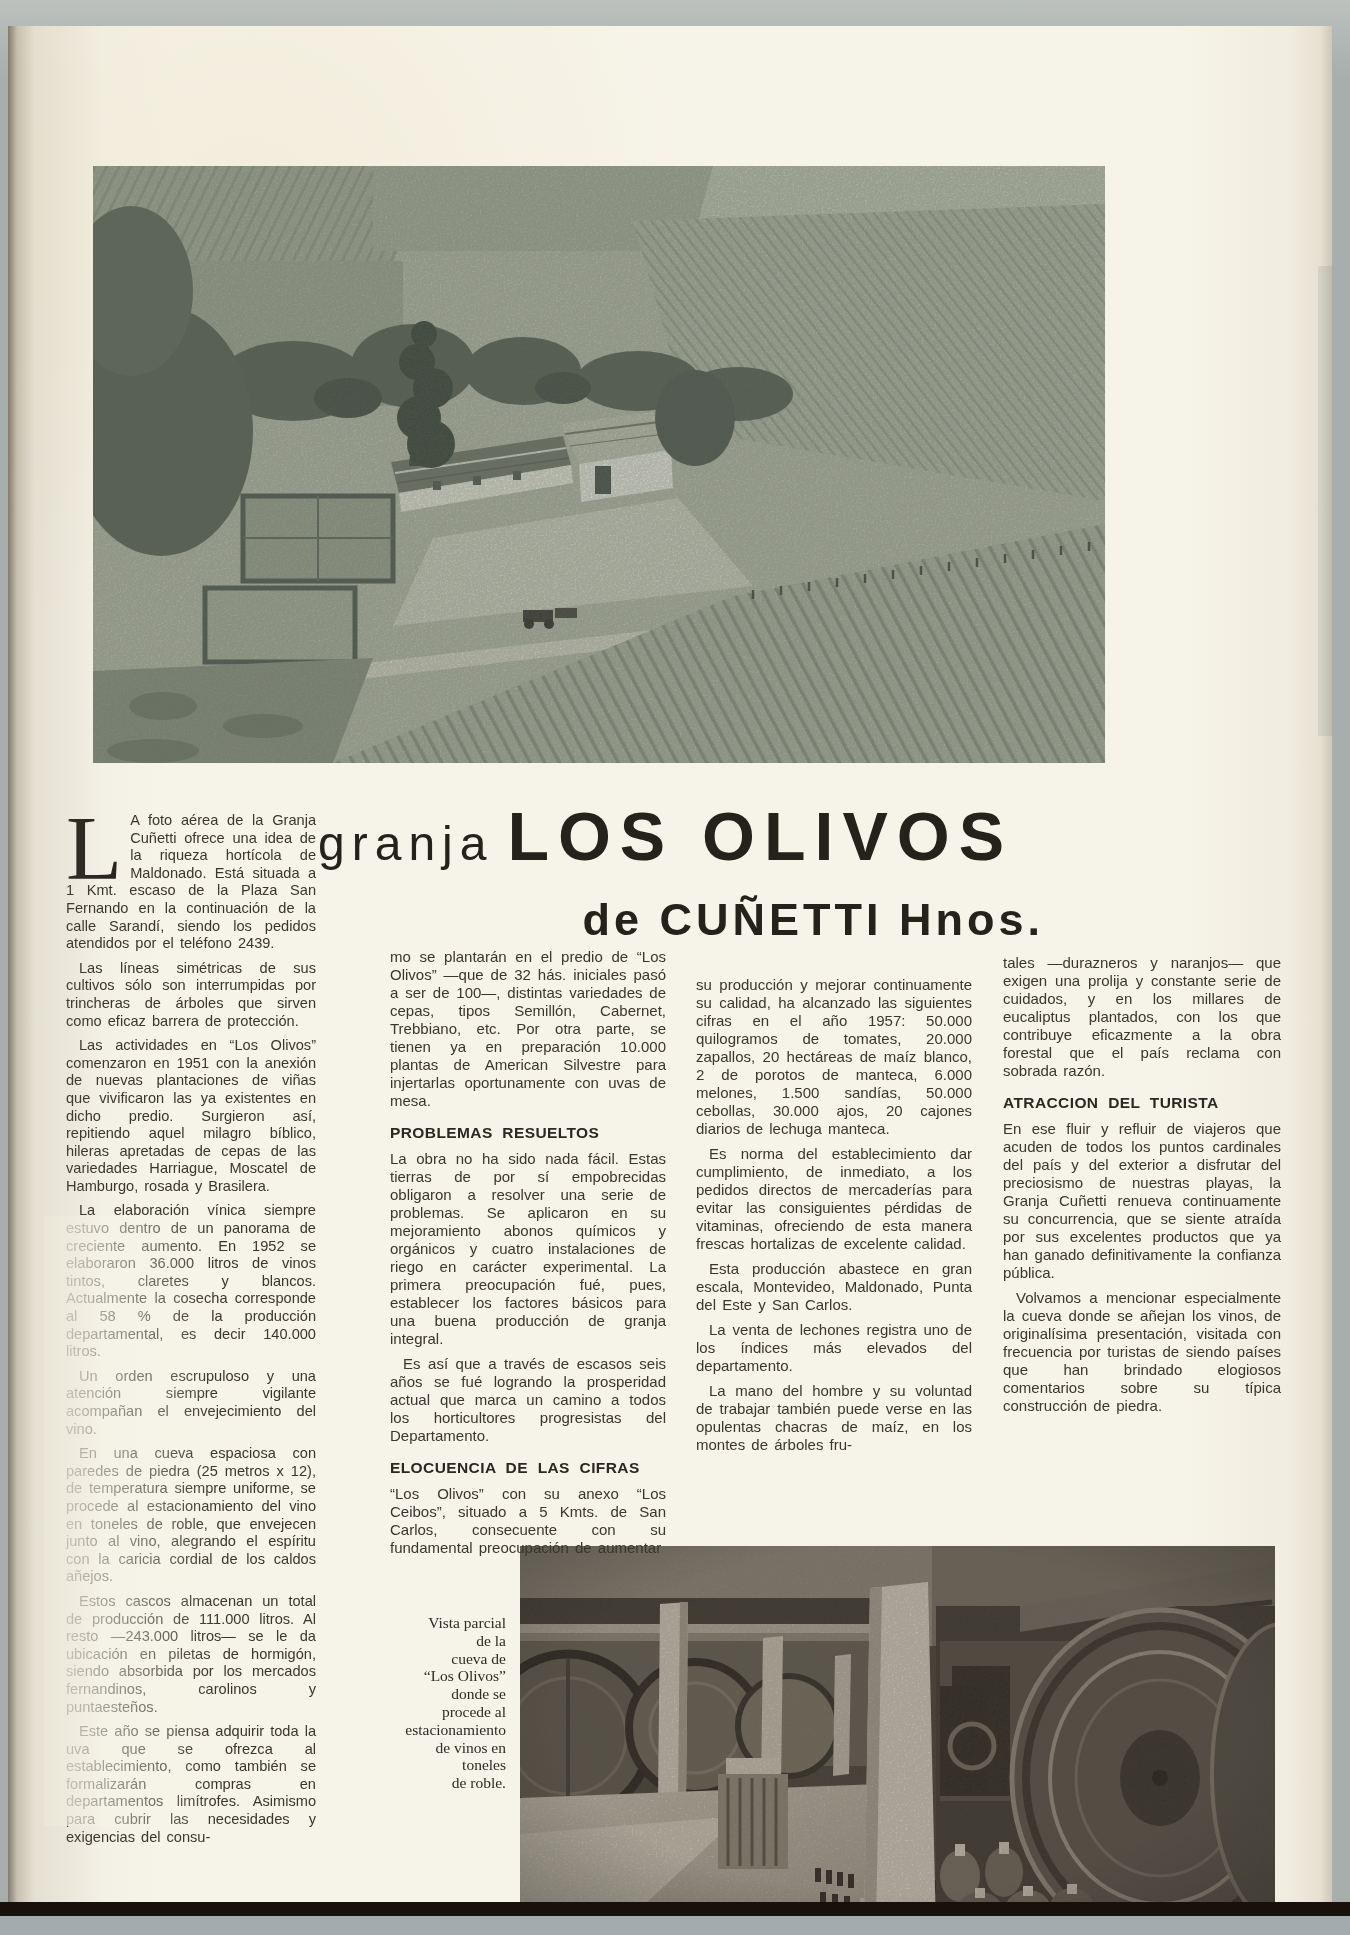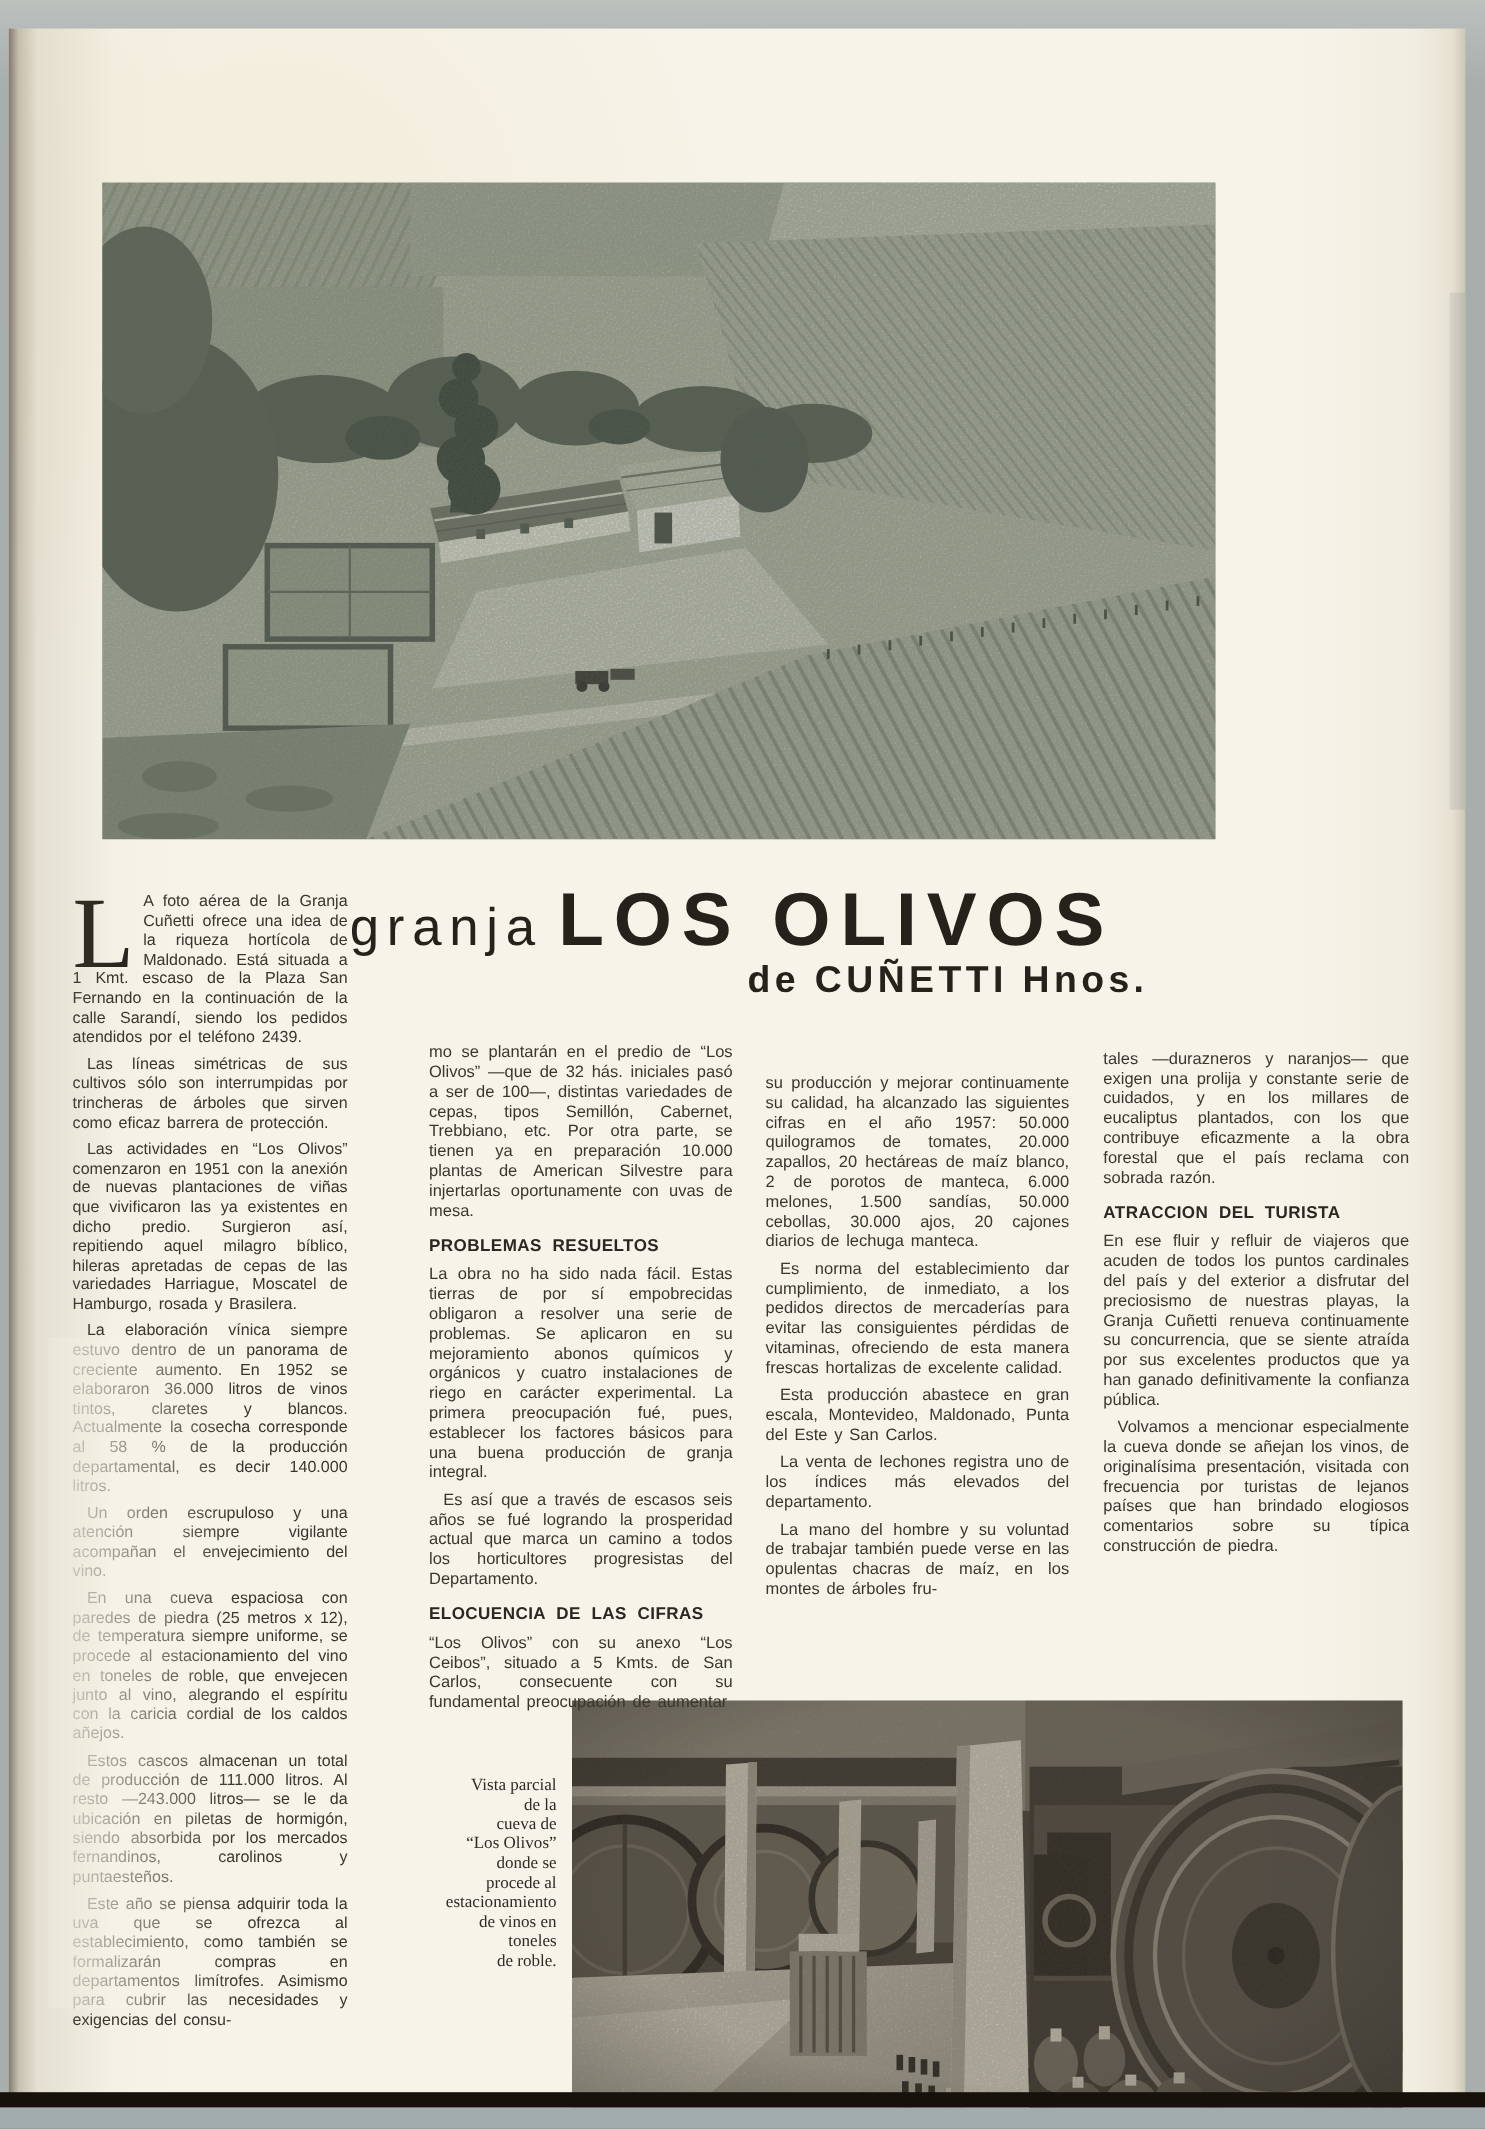--- a/index.html
+++ b/index.html
@@ -37,22 +37,22 @@
   #aerial{left:85px;top:140px;width:1012px;height:597px;}
   #cellar{left:512px;top:1520px;width:755px;height:386px;z-index:3;}
   .photo svg{display:block;width:100%;height:100%;}
 
   
   .titleblock{position:absolute;left:310px;top:776px;width:726px;z-index:4;}
   .titleline{white-space:nowrap;color:#25221c;line-height:1;}
   .t-prefix{font-size:48px;font-weight:400;letter-spacing:7px;}
   .t-main{font-size:68px;font-weight:700;letter-spacing:9px;margin-left:14px;}
   .subtitle{
-    text-align:right;color:#25221c;font-weight:700;font-size:34px;
-    letter-spacing:4px;margin-top:4px;line-height:1;
+    text-align:right;color:#25221c;font-weight:700;font-size:45px;
+    letter-spacing:4px;margin-top:27px;line-height:1;
   }
 
   
   .col{position:absolute;text-align:justify;z-index:4;color:#3a362e;}
   .col p{margin:0 0 7px 0;text-indent:13px;word-spacing:2px;}
   .col p.noind{text-indent:0;}
   #col1{left:58px;top:786px;width:250px;font-size:14.6px;line-height:17.6px;}
   #col2{left:382px;top:922px;width:276px;font-size:15px;line-height:18px;}
   #col3{left:688px;top:922px;width:276px;font-size:15px;line-height:18px;margin-top:28px;}
   #col4{left:995px;top:928px;width:278px;font-size:15px;line-height:18px;}
@@ -218,21 +218,21 @@
       <p>Es norma del establecimiento dar cumplimiento, de inmediato, a los pedidos directos de mercaderías para evitar las consiguientes pérdidas de vitaminas, ofreciendo de esta manera frescas hortalizas de excelente calidad.</p>
       <p>Esta producción abastece en gran escala, Montevideo, Maldonado, Punta del Este y San Carlos.</p>
       <p>La venta de lechones registra uno de los índices más elevados del departamento.</p>
       <p>La mano del hombre y su voluntad de trabajar también puede verse en las opulentas chacras de maíz, en los montes de árboles fru-</p>
     </div>
 
     <div class="col" id="col4">
       <p class="noind">tales —durazneros y naranjos— que exigen una prolija y constante serie de cuidados, y en los millares de eucaliptus plantados, con los que contribuye eficazmente a la obra forestal que el país reclama con sobrada razón.</p>
       <h3>ATRACCION DEL TURISTA</h3>
       <p class="noind">En ese fluir y refluir de viajeros que acuden de todos los puntos cardinales del país y del exterior a disfrutar del preciosismo de nuestras playas, la Granja Cuñetti renueva continuamente su concurrencia, que se siente atraída por sus excelentes productos que ya han ganado definitivamente la confianza pública.</p>
-      <p>Volvamos a mencionar especialmente la cueva donde se añejan los vinos, de originalísima presentación, visitada con frecuencia por turistas de lejanos países que han brindado elogiosos comentarios sobre su típica construcción de piedra.</p>
+      <p>Volvamos a mencionar especialmente la cueva donde se añejan los vinos, de originalísima presentación, visitada con frecuencia por turistas de siendo países que han brindado elogiosos comentarios sobre su típica construcción de piedra.</p>
     </div>
 
     <div class="caption">
       <div>Vista parcial</div>
       <div>de la</div>
       <div>cueva de</div>
       <div>“Los Olivos”</div>
       <div>donde se</div>
       <div>procede al</div>
       <div>estacionamiento</div>

